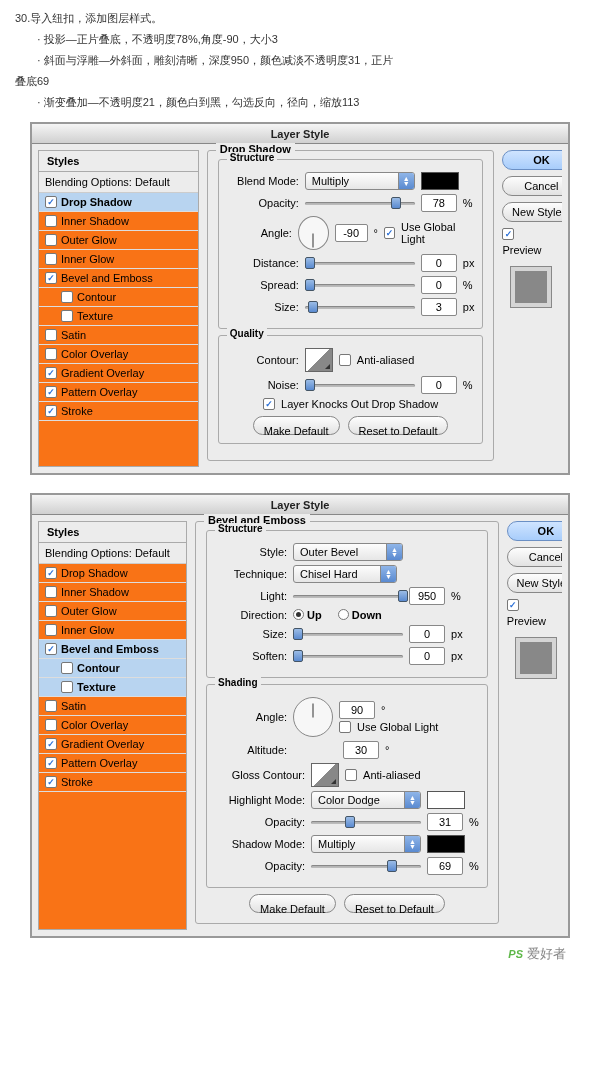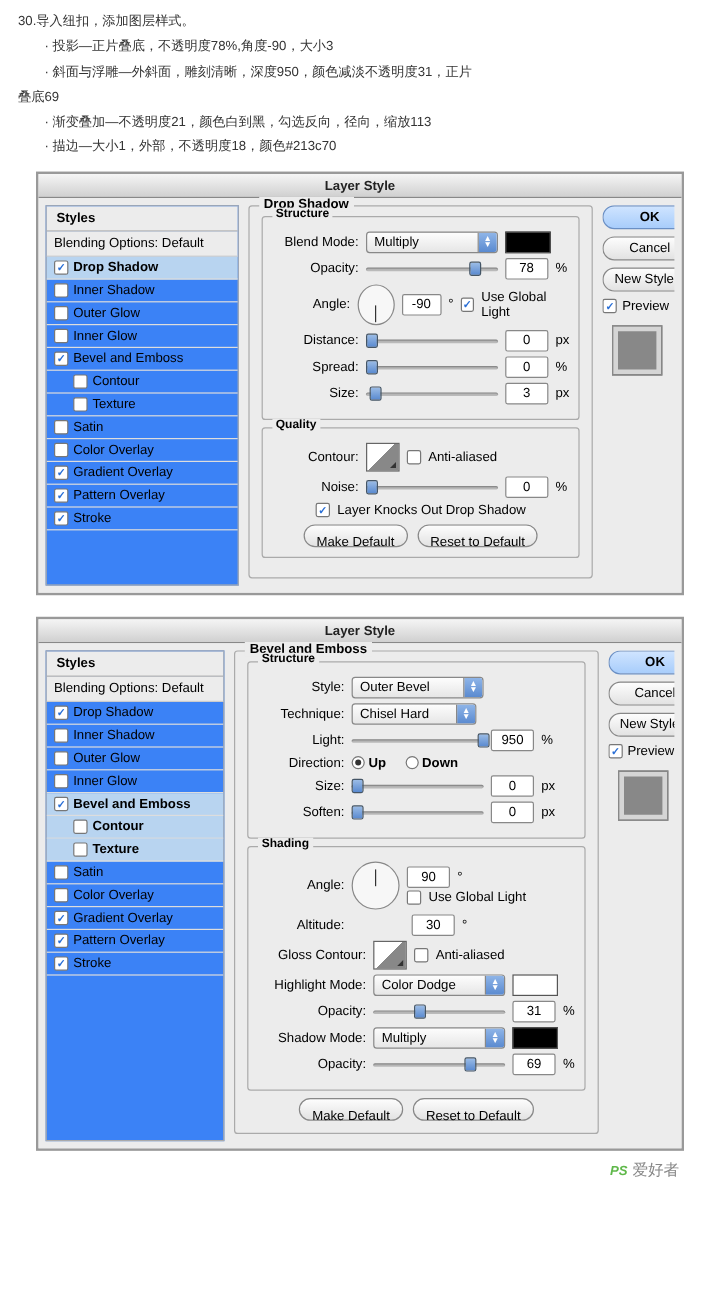--- a/index.html
+++ b/index.html
@@ -5,21 +5,21 @@
 *{box-sizing:border-box;margin:0;padding:0;font-family:"Lucida Grande","Helvetica Neue",Arial,sans-serif;font-size:11px;}
 body{background:#fff;width:600px;}
 .article{padding:8px 15px 10px 15px;color:#333;font-size:13px;line-height:1.9;}
 .article p{font-family:"Microsoft YaHei","SimSun",sans-serif;}
 .indent{padding-left:22px;}
 
 .dialog{border:2px solid #999;margin:0 30px 18px 30px;background:#ececec;position:relative;overflow:hidden;}
 .titlebar{height:20px;background:linear-gradient(#f5f5f5,#d0d0d0);border-bottom:1px solid #888;text-align:center;line-height:20px;font-weight:bold;color:#222;}
 .body{display:flex;align-items:stretch;padding:6px;gap:8px;background:#ececec;}
 
-.styles-panel{width:162px;border:1px solid #aaa;background:#3b82f6;}
+.styles-panel{width:162px;border:1px solid #aaa;background:#f97316;}
 .styles-hdr{padding:4px 8px;font-weight:bold;border-bottom:1px solid #aaa;background:#ececec;}
 .styles-sub{padding:4px 6px;border-bottom:1px solid #ccc;background:#ececec;}
 .style-item{display:flex;align-items:center;gap:4px;padding:3px 6px;border-bottom:1px solid #ddd;cursor:default;}
 .style-item.sel{background:#b8d4f0;font-weight:bold;}
 .style-item.sub{padding-left:22px;}
 .cb{width:12px;height:12px;border:1px solid #777;border-radius:2px;background:#fff;display:inline-flex;align-items:center;justify-content:center;font-size:9px;}
 .cb.on{color:#2a6fd6;}
 .cb.on::after{content:"✓";font-weight:bold;}
 .settings{flex:1;}
 .fieldset{border:1px solid #aaa;border-radius:3px;padding:8px 10px 10px 10px;margin-bottom:6px;position:relative;}
@@ -46,36 +46,35 @@
 .angle-dial .hand{position:absolute;width:14px;height:1px;background:#333;top:50%;left:50%;transform-origin:left center;}
 .btn-row{display:flex;gap:8px;justify-content:center;margin-top:6px;}
 .btn{border:1px solid #888;border-radius:10px;padding:7px 10px;background:linear-gradient(#fdfdfd,#e2e2e2);cursor:default;height:19px;line-height:14px;}
 .radio{display:inline-flex;align-items:flex-start;gap:3px;font-weight:bold;}
 .radio .r{width:11px;height:11px;border:1px solid #777;border-radius:50%;background:#fff;display:inline-flex;align-items:center;justify-content:center;}
 .radio .r.on::after{content:"";width:5px;height:5px;border-radius:50%;background:#333;}
 
 .side{width:60px;overflow:hidden;display:flex;flex-direction:column;gap:6px;align-items:flex-start;}
 .bigbtn{border:1px solid #6a8fc4;border-radius:10px;padding:2px 0;background:linear-gradient(#cfe4ff,#a8cdfb);width:78px;text-align:center;font-weight:bold;cursor:default;height:20px;line-height:15px;}
 .bigbtn.plain{background:linear-gradient(#fdfdfd,#e2e2e2);border-color:#888;font-weight:normal;}
-.prev-row{display:flex;align-items:flex-start;gap:4px;}
+.prev-row{display:flex;align-items:flex-start;gap:4px;flex-direction:column;}
 .preview-box{width:42px;height:42px;border:1px solid #888;background:#888;margin-top:4px;margin-left:8px;box-shadow:inset 0 0 0 4px #d5d5d5;}
 
 .watermark{position:absolute;right:34px;bottom:6px;color:#5fb84a;font-style:italic;font-size:18px;font-family:Georgia,serif;font-weight:bold;}
 .watermark .cn{font-size:13px;font-weight:normal;color:#888;font-style:normal;margin-left:4px;}
 </style>
 </head>
 <body>
 
 <div class="article">
   <p>30.导入纽扣，添加图层样式。</p>
   <p class="indent">· 投影—正片叠底，不透明度78%,角度-90，大小3</p>
   <p class="indent">· 斜面与浮雕—外斜面，雕刻清晰，深度950，颜色减淡不透明度31，正片</p>
   <p>叠底69</p>
   <p class="indent">· 渐变叠加—不透明度21，颜色白到黑，勾选反向，径向，缩放113</p>
-  <p class="indent">· 描边—大小1，外部，不透明度18，颜色#213c70</p>
 </div>
 
 <div class="dialog">
   <div class="titlebar">Layer Style</div>
   <div class="body">
 
     <div class="styles-panel">
       <div class="styles-hdr">Styles</div>
       <div class="styles-sub">Blending Options: Default</div>
       <div class="style-item sel">

